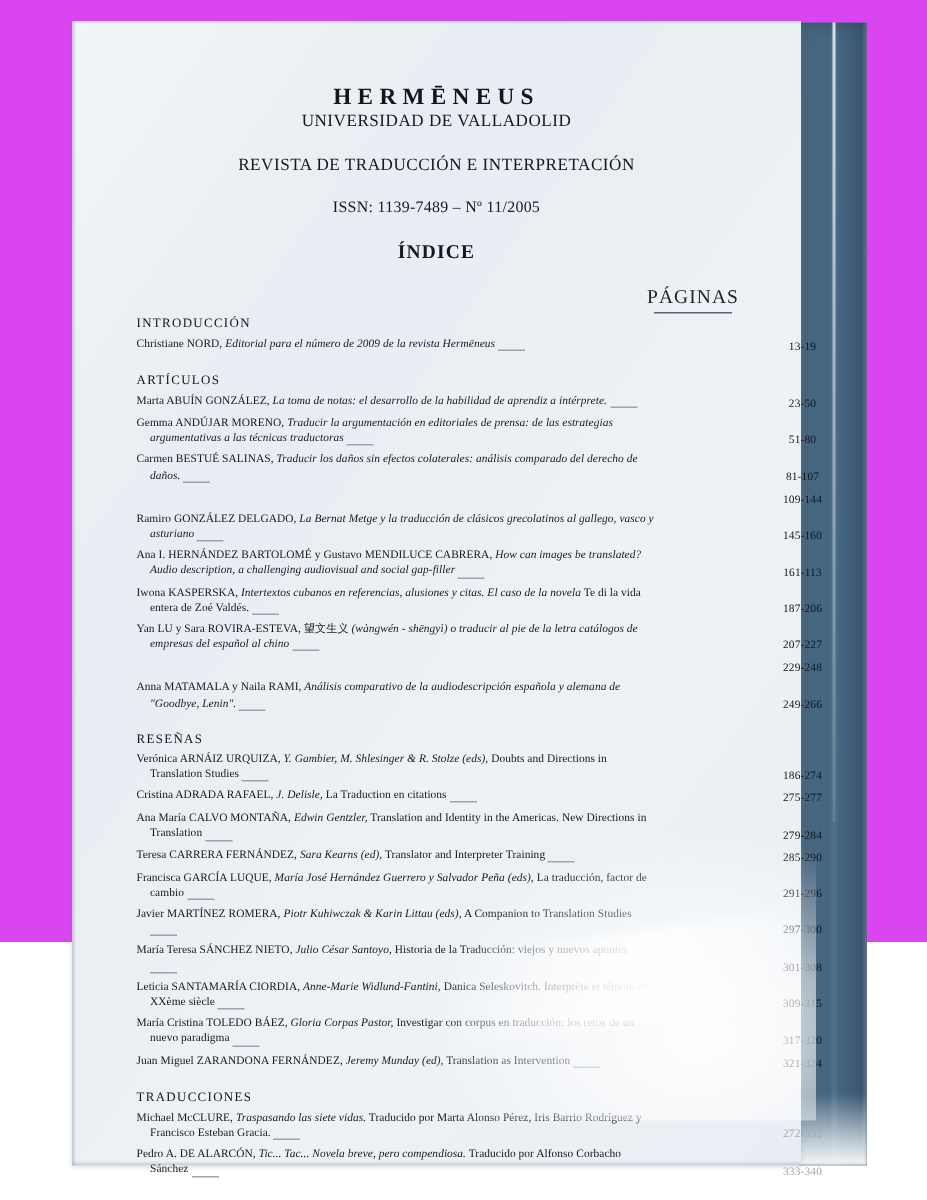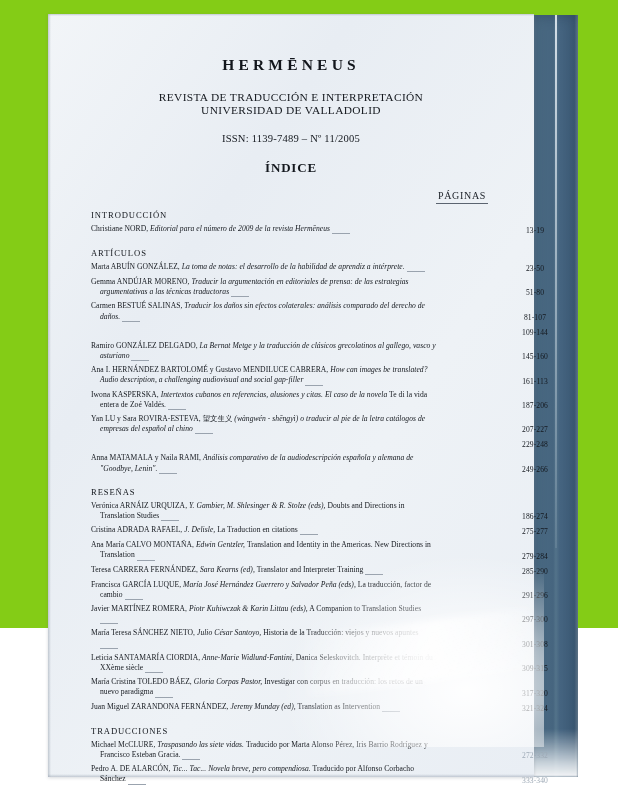--- a/index.html
+++ b/index.html
@@ -13,21 +13,21 @@
   body {
     font-family: "Liberation Serif", serif;
     position: relative;
   }
 
   
   #photo-stage {
     position: absolute;
     left: 0; top: 0;
     width: 618px; height: 628px;
-    background: #84cc16;
+    background: #d946ef;
     text-decoration: underline;
   }
 
   
   #book {
     position: absolute;
     left: 48px;
     top: 14px;
     width: 530px;
     height: 765px;
@@ -147,21 +147,21 @@
 
   
   #pages-header-wrap {
     position: absolute;
     right: 34px;
     top: 176px;
     text-align: center;
     width: 76px;
   }
   #pages-header {
-    font-size: 10px;
+    font-size: 13px;
     letter-spacing: 0.7px;
     font-variant: small-caps;
     text-transform: uppercase;
     color: #20252c;
   }
   #pages-rule {
     margin: 2px auto 0 auto;
     width: 52px;
     height: 1px;
     background: #5b6470;
@@ -235,22 +235,22 @@
 
     <div id="cover-page">
       <div id="edge-left"></div>
       <div id="edge-top"></div>
       <div id="edge-bottom"></div>
 
       <div id="print-area">
 
         <div class="masthead">
           <div id="journal-title">HERMĒNEUS</div>
+          <div id="subtitle-2">UNIVERSIDAD DE VALLADOLID</div>
           <div id="subtitle-1">REVISTA DE TRADUCCIÓN E INTERPRETACIÓN</div>
-          <div id="subtitle-2">UNIVERSIDAD DE VALLADOLID</div>
           <div id="issn-line">ISSN: 1139-7489 – Nº 11/2005</div>
           <div id="index-heading">ÍNDICE</div>
         </div>
 
         <div id="pages-header-wrap">
           <div id="pages-header">PÁGINAS</div>
           <div id="pages-rule"></div>
         </div>
 
         <div id="toc">

